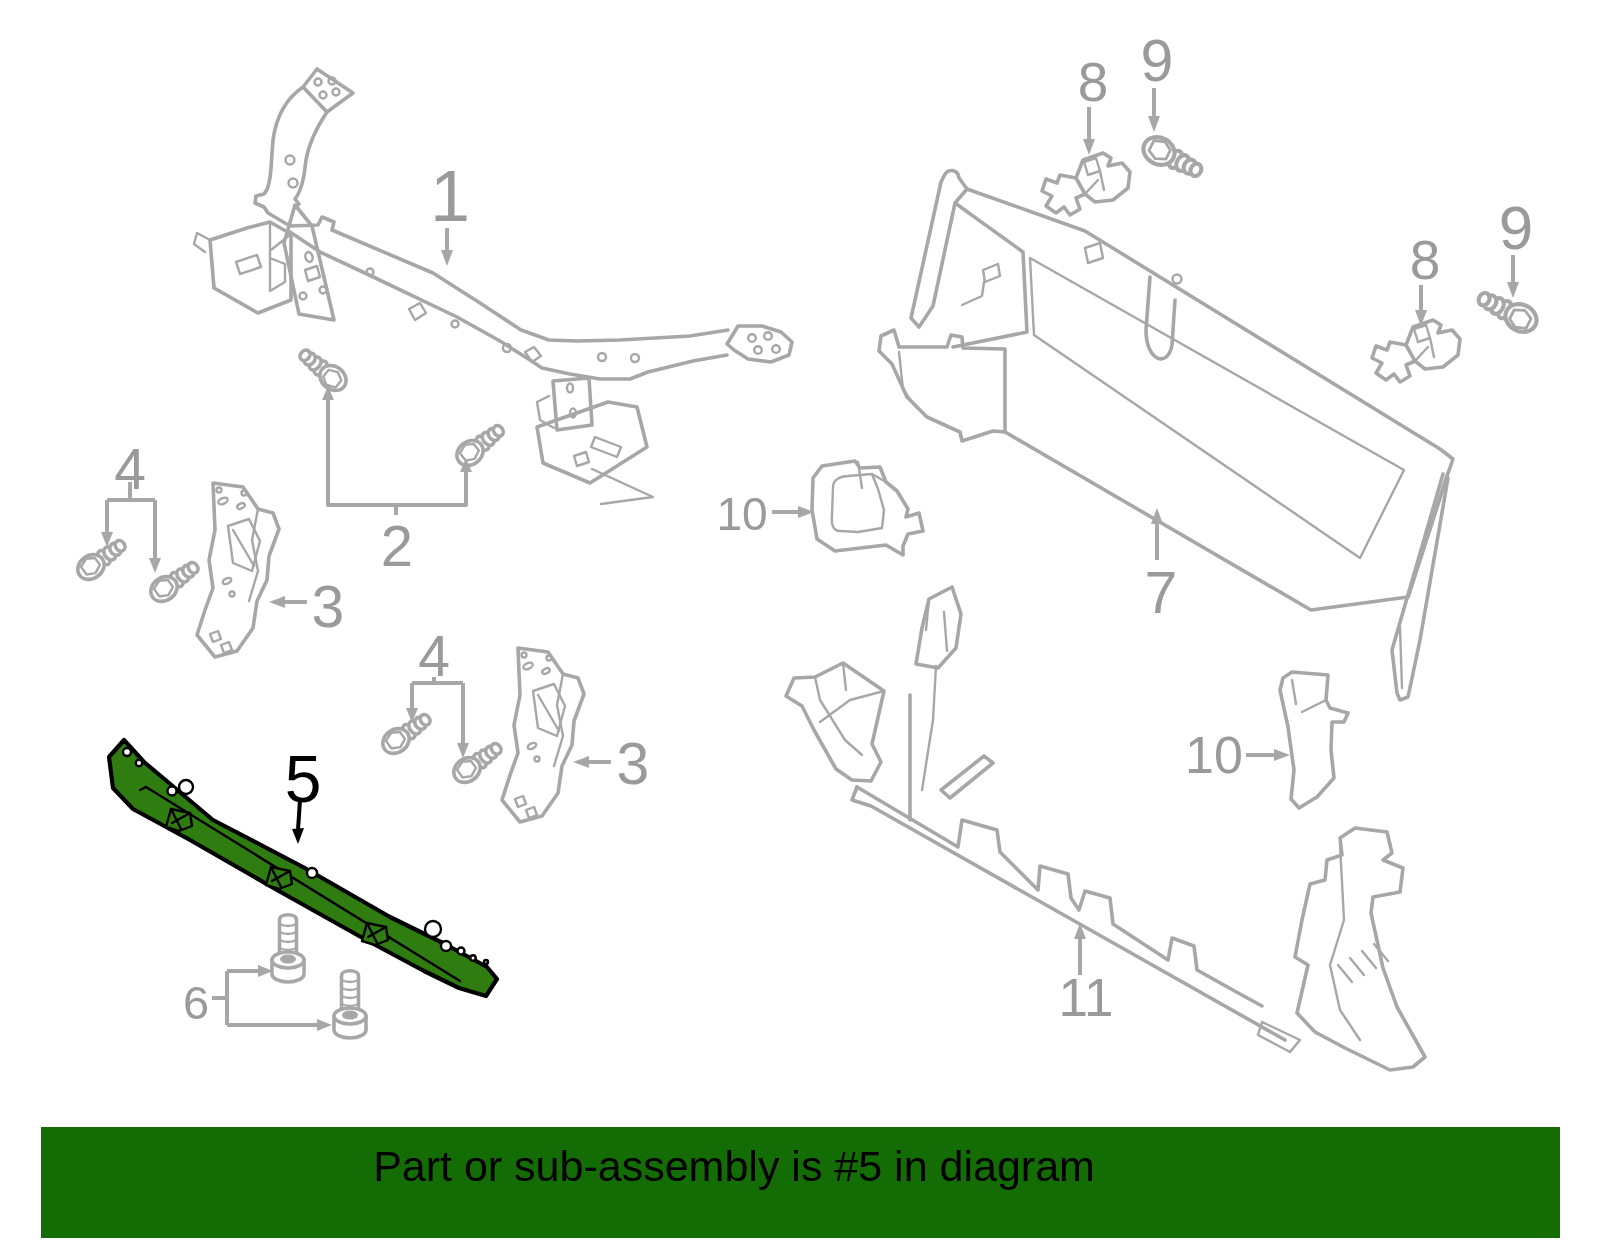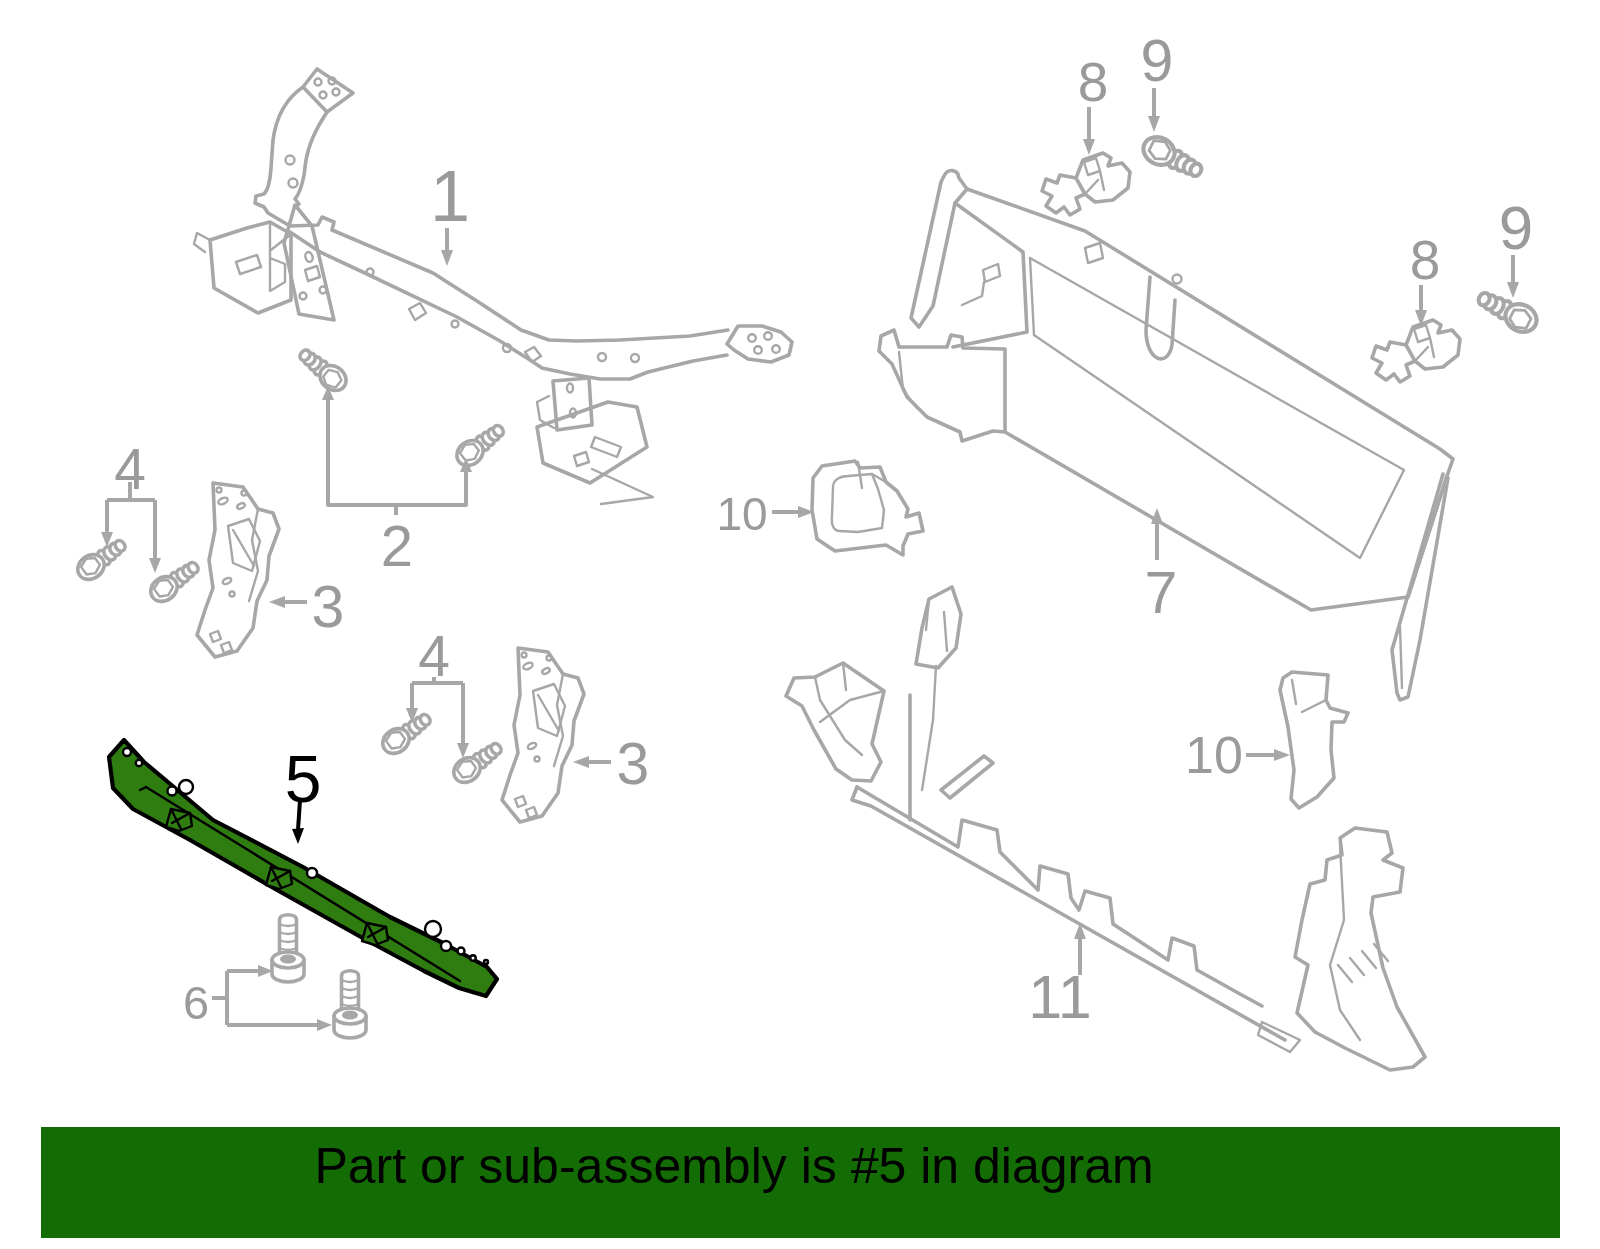--- a/index.html
+++ b/index.html
@@ -14,21 +14,21 @@
   .ah{fill:var(--line);stroke:none;}
   .g{fill:var(--hl);stroke:var(--ink);stroke-width:4.2;stroke-linejoin:round;}
   .gd{fill:none;stroke:var(--ink);stroke-width:2.4;stroke-linejoin:round;stroke-linecap:round;}
   .gh{fill:#fff;stroke:var(--ink);stroke-width:2.4;}
   .gt{fill:var(--hl);stroke:var(--ink);stroke-width:2.4;stroke-linejoin:round;}
   .cb{stroke:var(--ink);stroke-width:4;fill:none;}
   .ahb{fill:var(--ink);stroke:none;}
   .callout{position:absolute;transform:translate(-50%,-50%);color:var(--label);line-height:1;}
   .callout.black{color:var(--ink);}
   .banner{position:absolute;left:41px;top:1127px;width:1519px;height:111px;background:var(--banner);}
-  .banner-inner{margin-right:133px;text-align:center;padding-top:20px;font-size:50px;line-height:39px;color:var(--banner-text);}
+  .banner-inner{margin-right:133px;text-align:center;padding-top:20px;font-size:43px;line-height:39px;color:var(--banner-text);}
 </style>
 </head>
 <body>
 
 <div id="stage">
 <svg width="1600" height="1249" viewBox="0 0 1600 1249">
   <defs>
     <g id="bolt">
       <ellipse cx="16" cy="0" rx="5" ry="8" class="of"></ellipse>
       <ellipse cx="23" cy="0" rx="5" ry="7.2" class="of"></ellipse>
@@ -291,20 +291,20 @@
 <div class="callout" style="left:434px;top:656px;font-size:57px">4</div>
 <div class="callout black" style="left:303px;top:779px;font-size:66px">5</div>
 <div class="callout" style="left:196px;top:1002px;font-size:47px">6</div>
 <div class="callout" style="left:1161px;top:593px;font-size:59px">7</div>
 <div class="callout" style="left:1093px;top:82px;font-size:55px">8</div>
 <div class="callout" style="left:1425px;top:260px;font-size:55px">8</div>
 <div class="callout" style="left:1157px;top:61px;font-size:59px">9</div>
 <div class="callout" style="left:1516px;top:228px;font-size:62px">9</div>
 <div class="callout" style="left:742px;top:514px;font-size:46px">10</div>
 <div class="callout" style="left:1214px;top:755px;font-size:52px">10</div>
-<div class="callout" style="left:1060px;top:997px;font-size:61px">11</div>
+<div class="callout" style="left:1086px;top:997px;font-size:53px">11</div>
 
 <div class="banner">
   <div class="banner-inner">
     <div>Part or sub-assembly is #5 in diagram</div>
   </div>
 </div>
 </div>
 
 </body></html>

